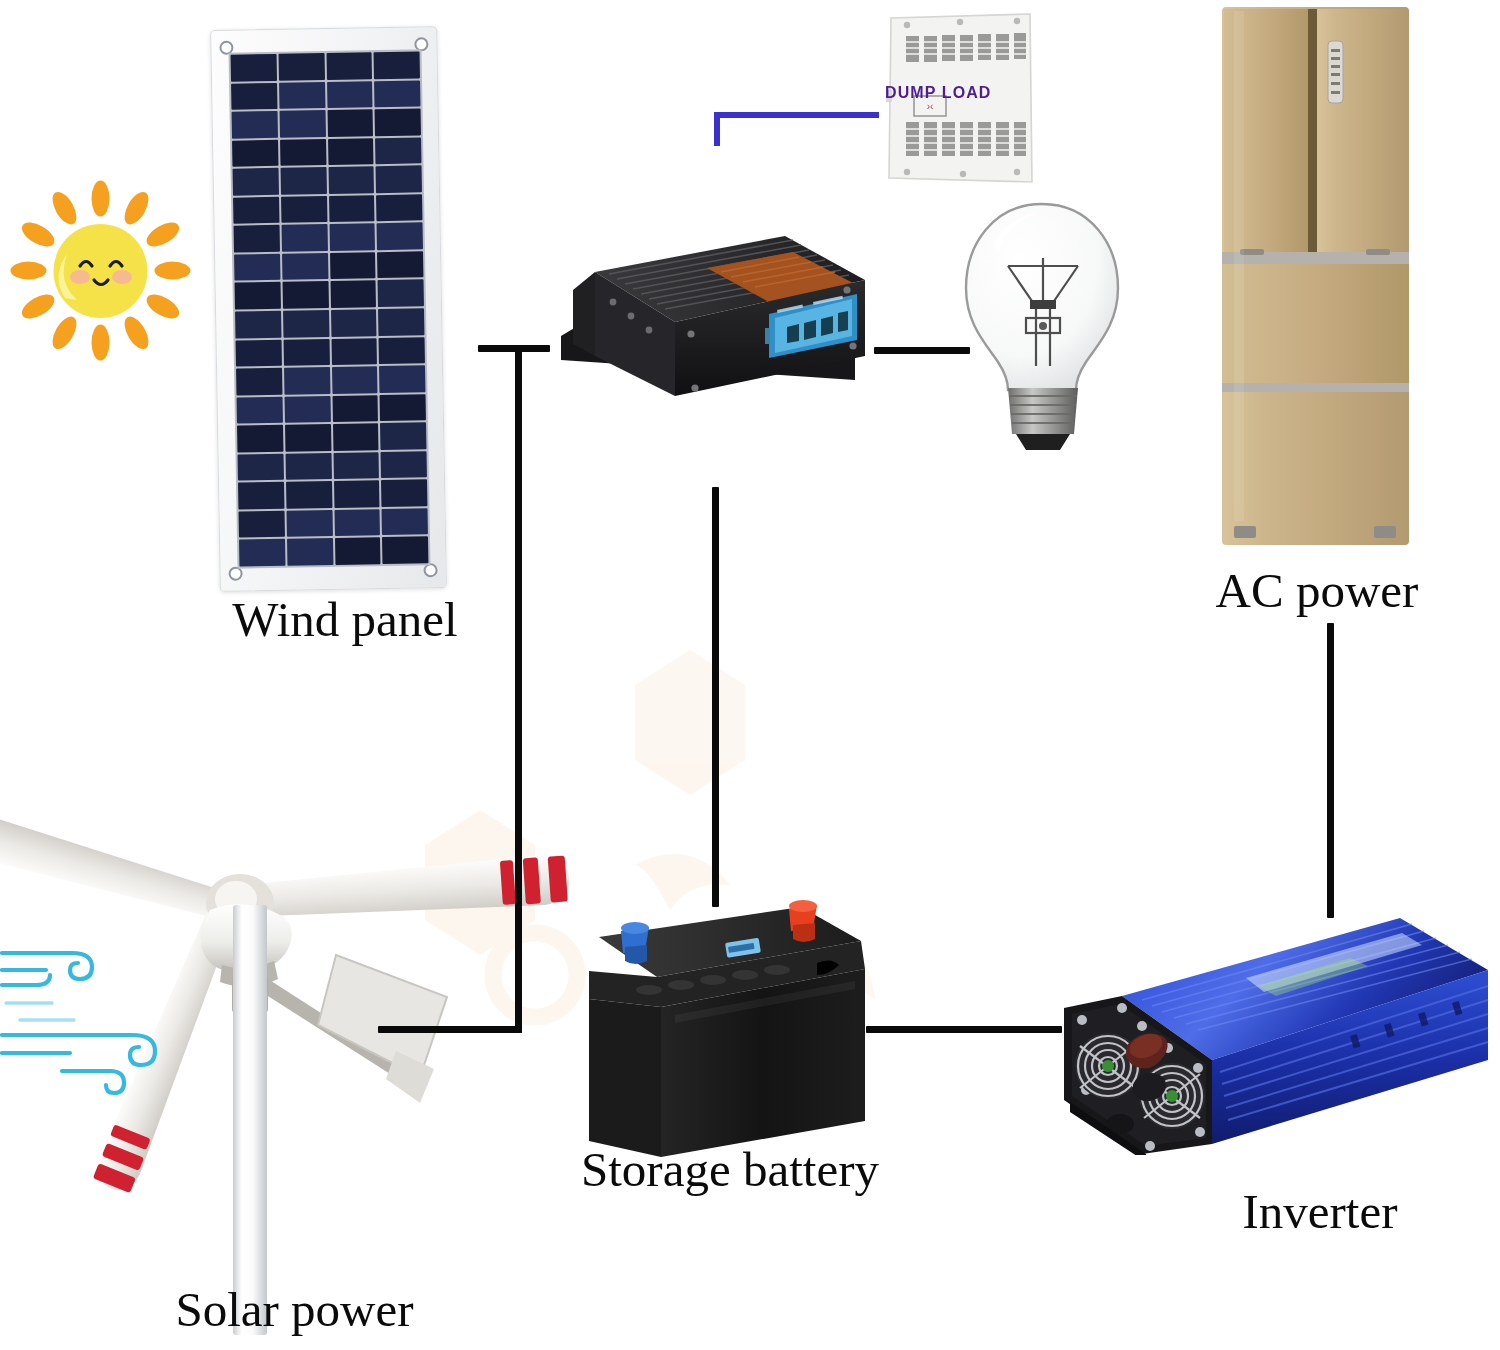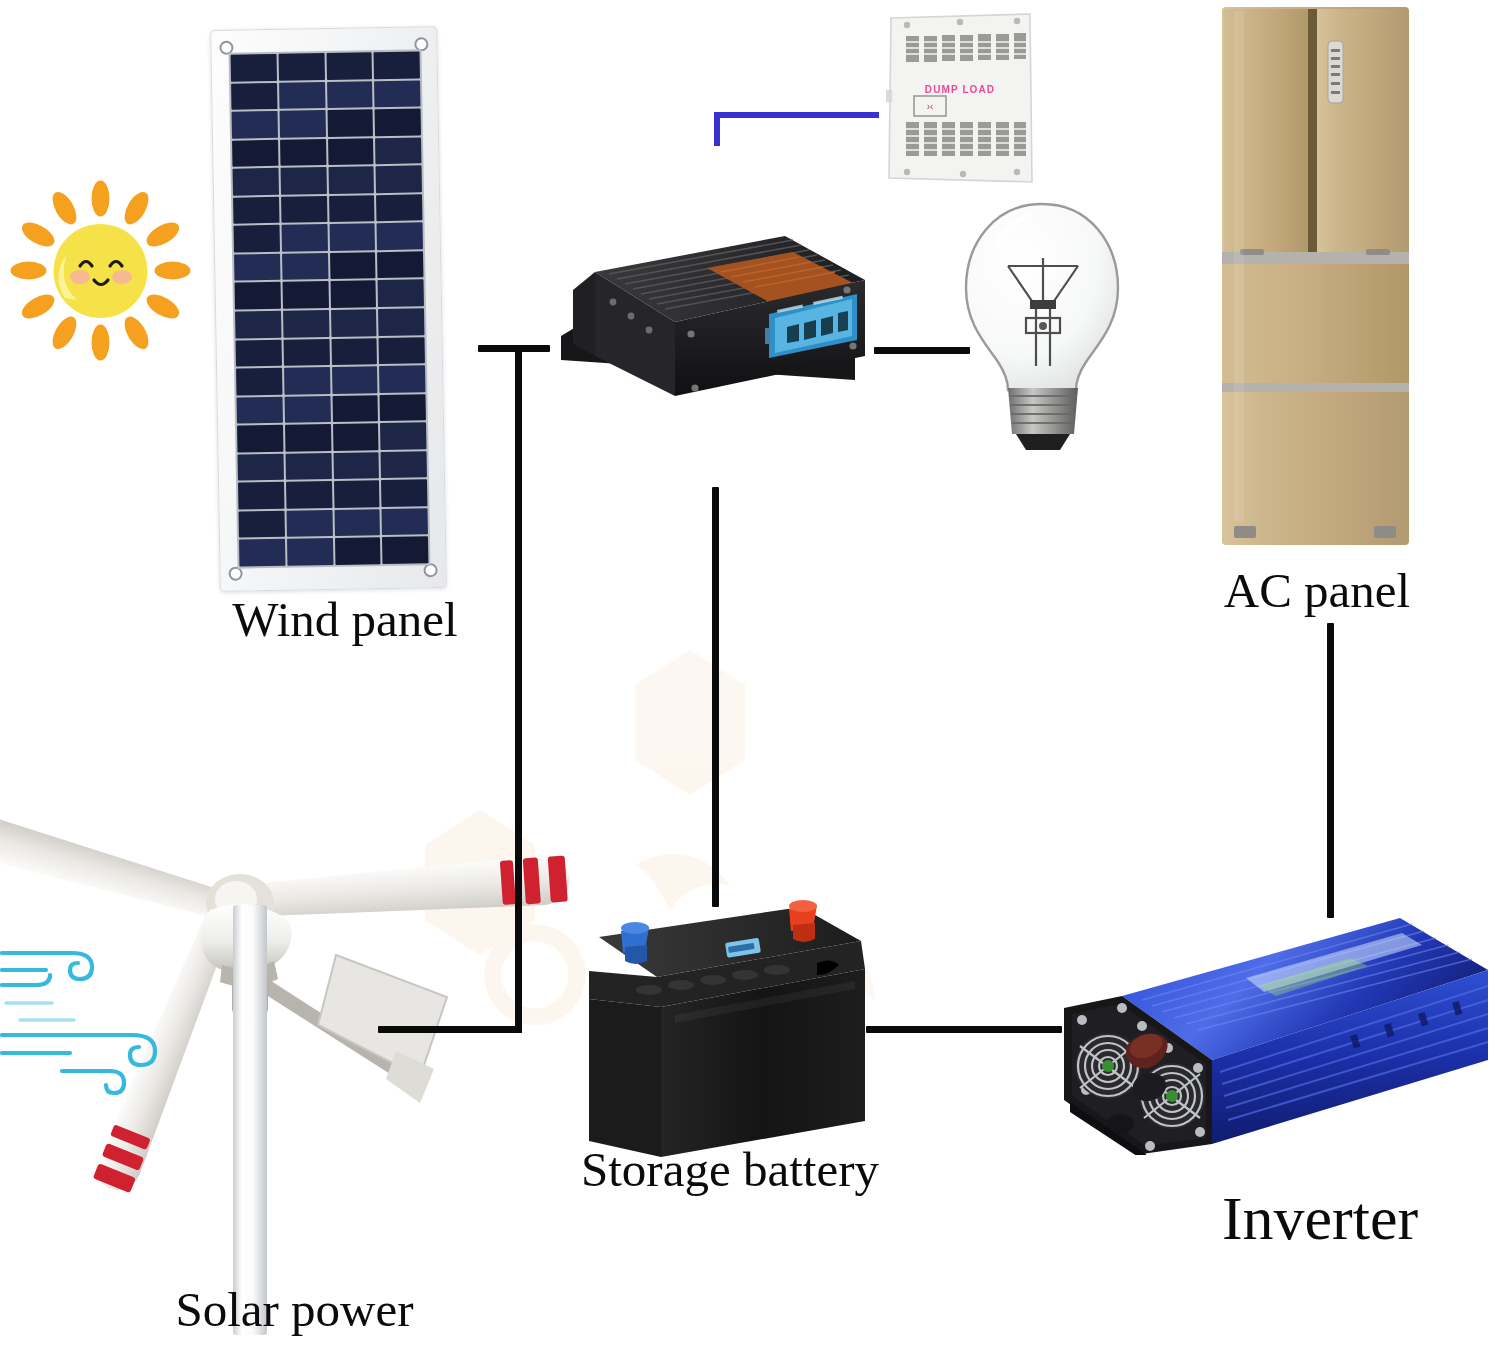--- a/index.html
+++ b/index.html
@@ -69,23 +69,23 @@
     border-radius:3px;
   }
   .windicon{position:absolute;left:0px;top:925px;width:190px;height:175px;}
 
   
   .controller{position:absolute;left:555px;top:228px;width:325px;height:195px;}
 
   
   .dumpload{position:absolute;left:885px;top:12px;width:150px;height:176px;}
   .dl-text{
-    position:absolute;left:0;right:0;top:72px;text-align:center;
-    font-family:"Liberation Sans", sans-serif;font-size:10px;
-    letter-spacing:1.1px;color:#ec4899;font-weight:600;
+    position:absolute;left:0;right:0;top:72px;
+    font-family:"Liberation Sans", sans-serif;font-size:16px;
+    letter-spacing:1.1px;color:#4c1d95;font-weight:600;
   }
 
   
   .bulb{position:absolute;left:960px;top:196px;width:165px;height:260px;}
 
   
   .fridge{position:absolute;left:1218px;top:5px;width:195px;height:548px;}
 
   
   .battery{position:absolute;left:565px;top:885px;width:320px;height:290px;}
@@ -665,24 +665,24 @@
 
   <div class="wire wire-v" style="left:1327px;top:623px;height:295px;"></div>
 
   <div class="wire-blue" style="left:714px;top:112px;width:6px;height:34px;"></div>
   <div class="wire-blue" style="left:714px;top:112px;width:165px;height:6px;"></div>
 
   <div class="lbl" style="left:180px;top:594px;width:330px;font-size:49px;">Wind panel</div>
 
 
 
-  <div class="lbl" style="left:1192px;top:565px;width:250px;font-size:49px;">AC panel</div>
+  <div class="lbl" style="left:1192px;top:565px;width:250px;font-size:49px;">AC power</div>
 
   <div class="lbl" style="left:500px;top:1144px;width:460px;font-size:49px;">Storage battery</div>
 
-  <div class="lbl" style="left:1155px;top:1186px;width:330px;font-size:62px;">Inverter</div>
+  <div class="lbl" style="left:1155px;top:1186px;width:330px;font-size:49px;">Inverter</div>
 
   <div class="lbl" style="left:50px;top:1232px;width:440px;font-size:49px;">
     <span>Solar power</span><br>
     
   </div>
 
 </div>
 
 </body></html>

